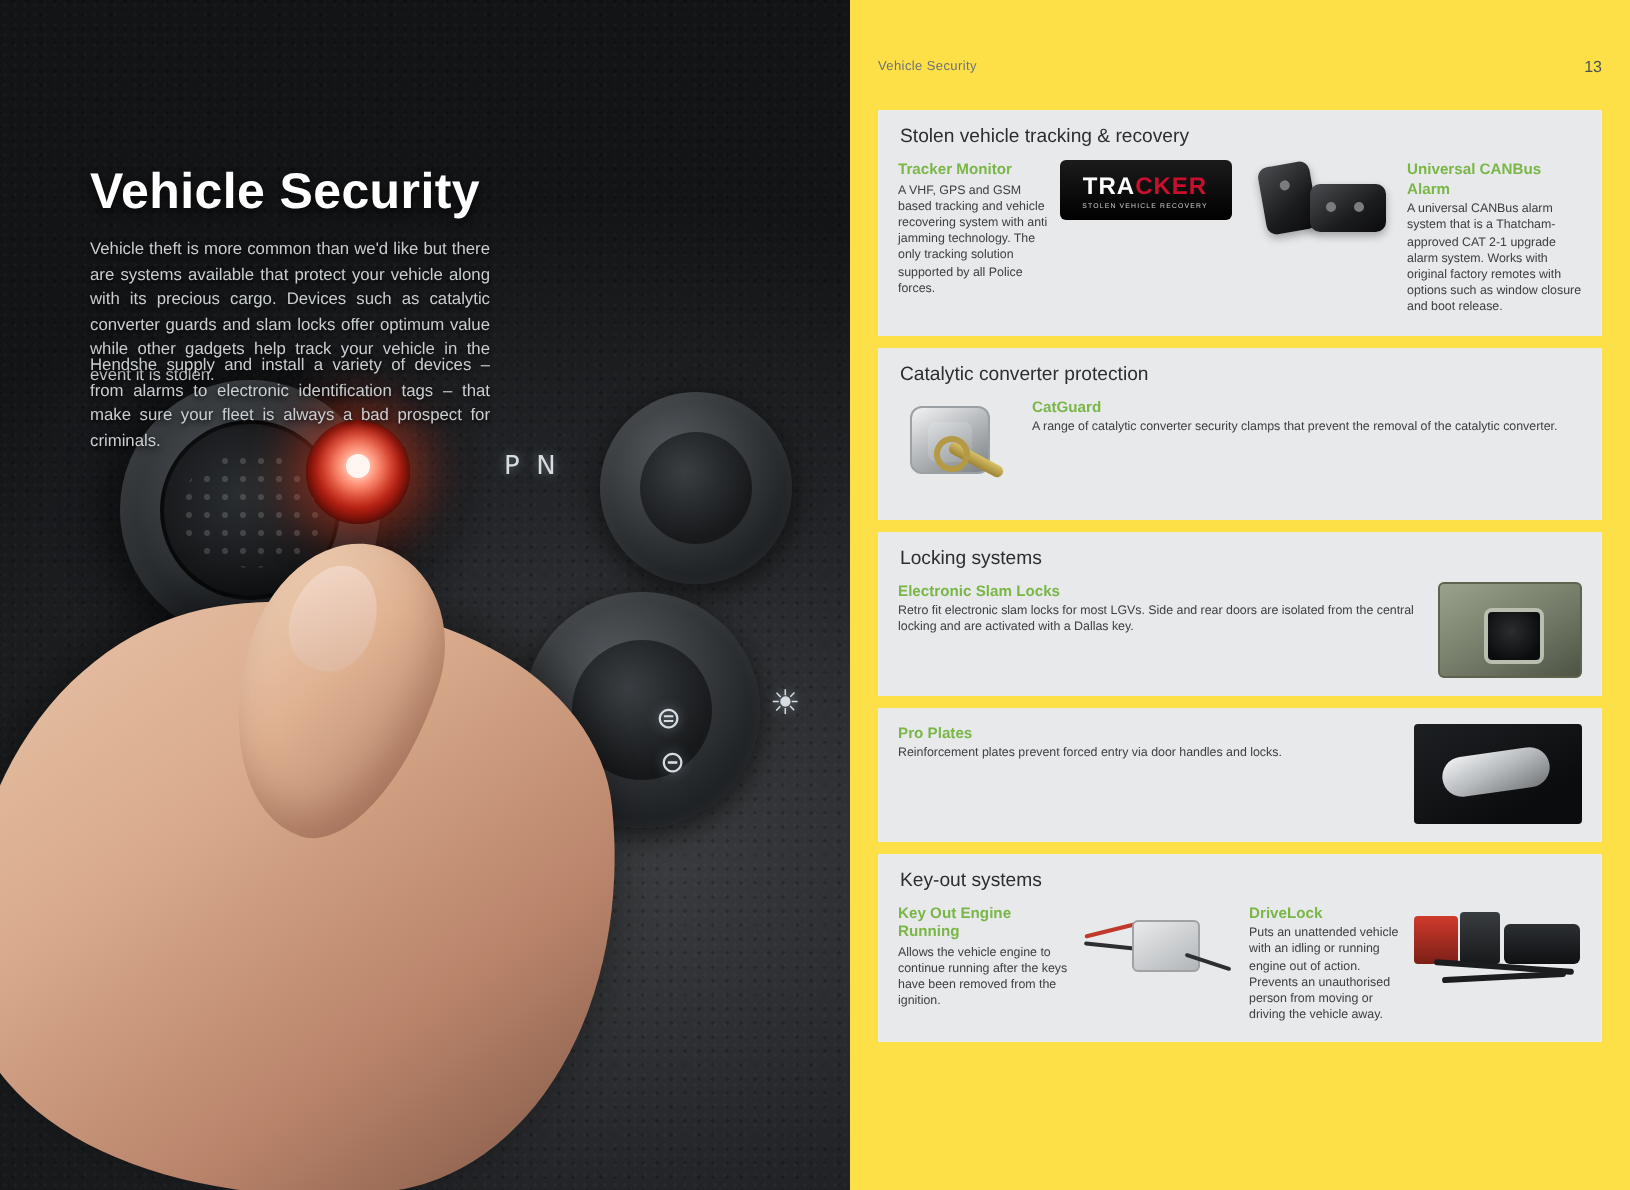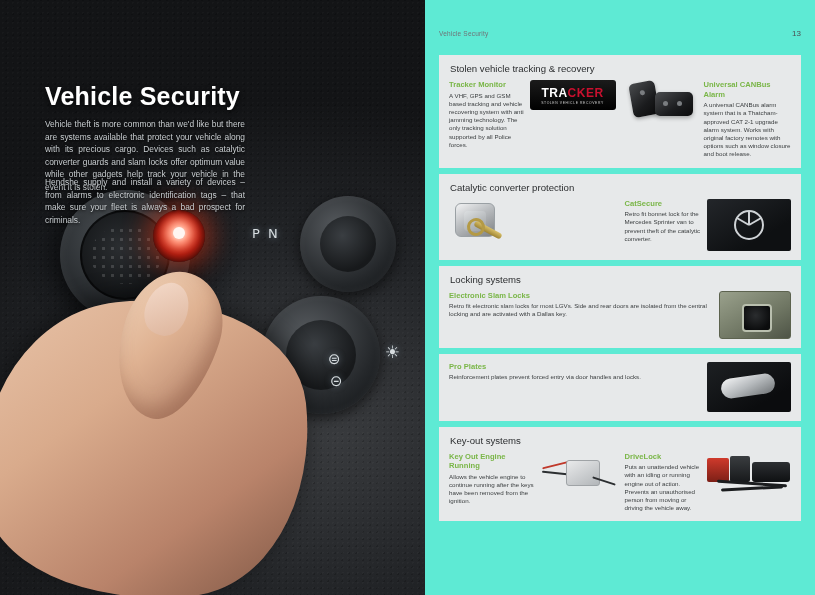--- a/index.html
+++ b/index.html
@@ -112,21 +112,21 @@
   .left-para {
     position:absolute; left:45px; width:200px;
     color:#c9ced1; font-size:8.4px; line-height:12.6px; text-align:justify;
     text-shadow: 0 1px 3px rgba(0,0,0,.9);
   }
   .left-para-1 { top:118px; }
   .left-para-2 { top:176px; }
 
   
   .right-page {
-    position:relative; width:390px; height:595px; background:#5eead4;
+    position:relative; width:390px; height:595px; background:#fde047;
     padding: 0;
   }
   .runhead {
     position:absolute; top:30px; left:14px;
     font-size:6.5px; color:#6f7276; letter-spacing:.2px;
   }
   .folio {
     position:absolute; top:29px; right:14px;
     font-size:8px; color:#4c4f52;
   }
@@ -324,32 +324,23 @@
       </section>
 
       <section class="panel">
         <h3 class="panel-title">Catalytic converter protection</h3>
         <div class="cols">
           <div class="col">
             <div class="img img-catguard">
               <div class="clamp"></div>
               <div class="key"></div>
             </div>
-          </div>
-          <div class="col">
-            <div class="col-text">
-              <div class="prod-name">CatSecure</div>
-              <div class="prod-desc">Retro fit bonnet lock for the Mercedes Sprinter van to prevent theft of the catalytic converter.</div>
-            </div>
-            <div class="img img-merc">
-              <div class="star">
-                  <i></i>
-                  <i></i>
-                  <i></i>
-                </div>
+            <div class="col-text">
+              <div class="prod-name">CatGuard</div>
+              <div class="prod-desc">A range of catalytic converter security clamps that prevent the removal of the catalytic converter.</div>
             </div>
           </div>
         </div>
       </section>
 
       <section class="panel">
         <h3 class="panel-title">Locking systems</h3>
         <div class="cols">
           <div class="col">
             <div class="col-text">

